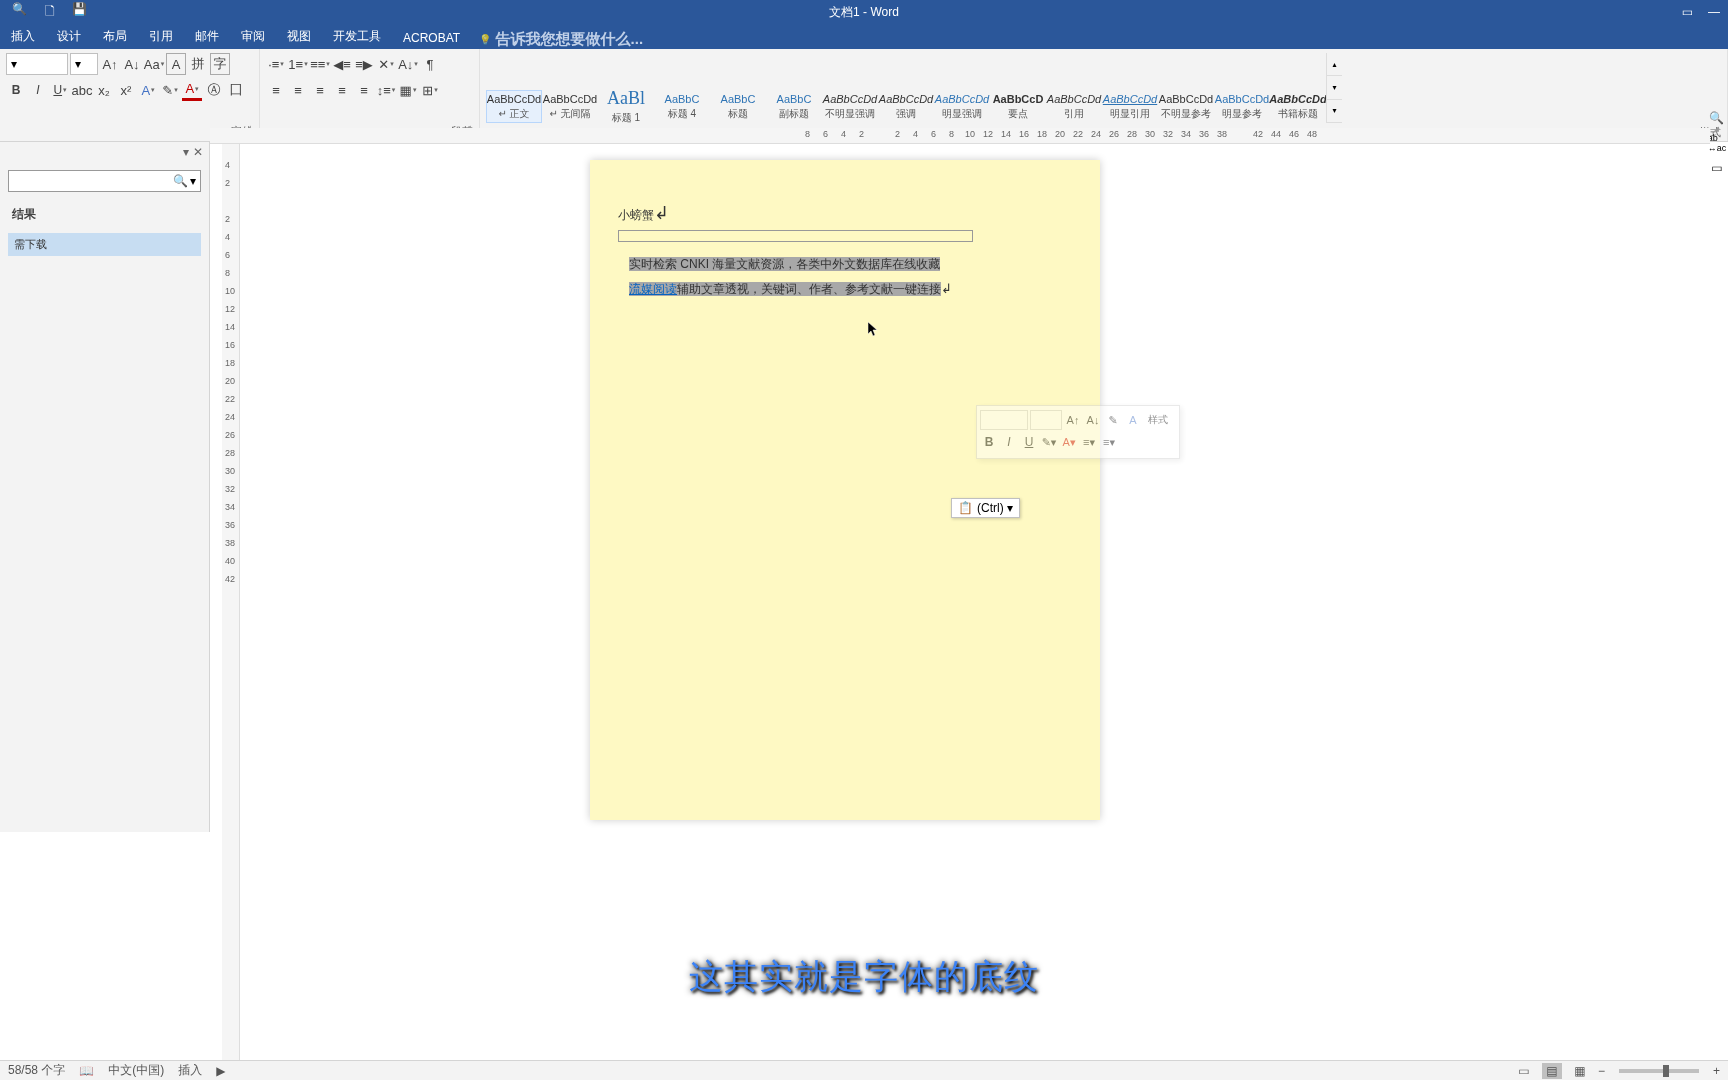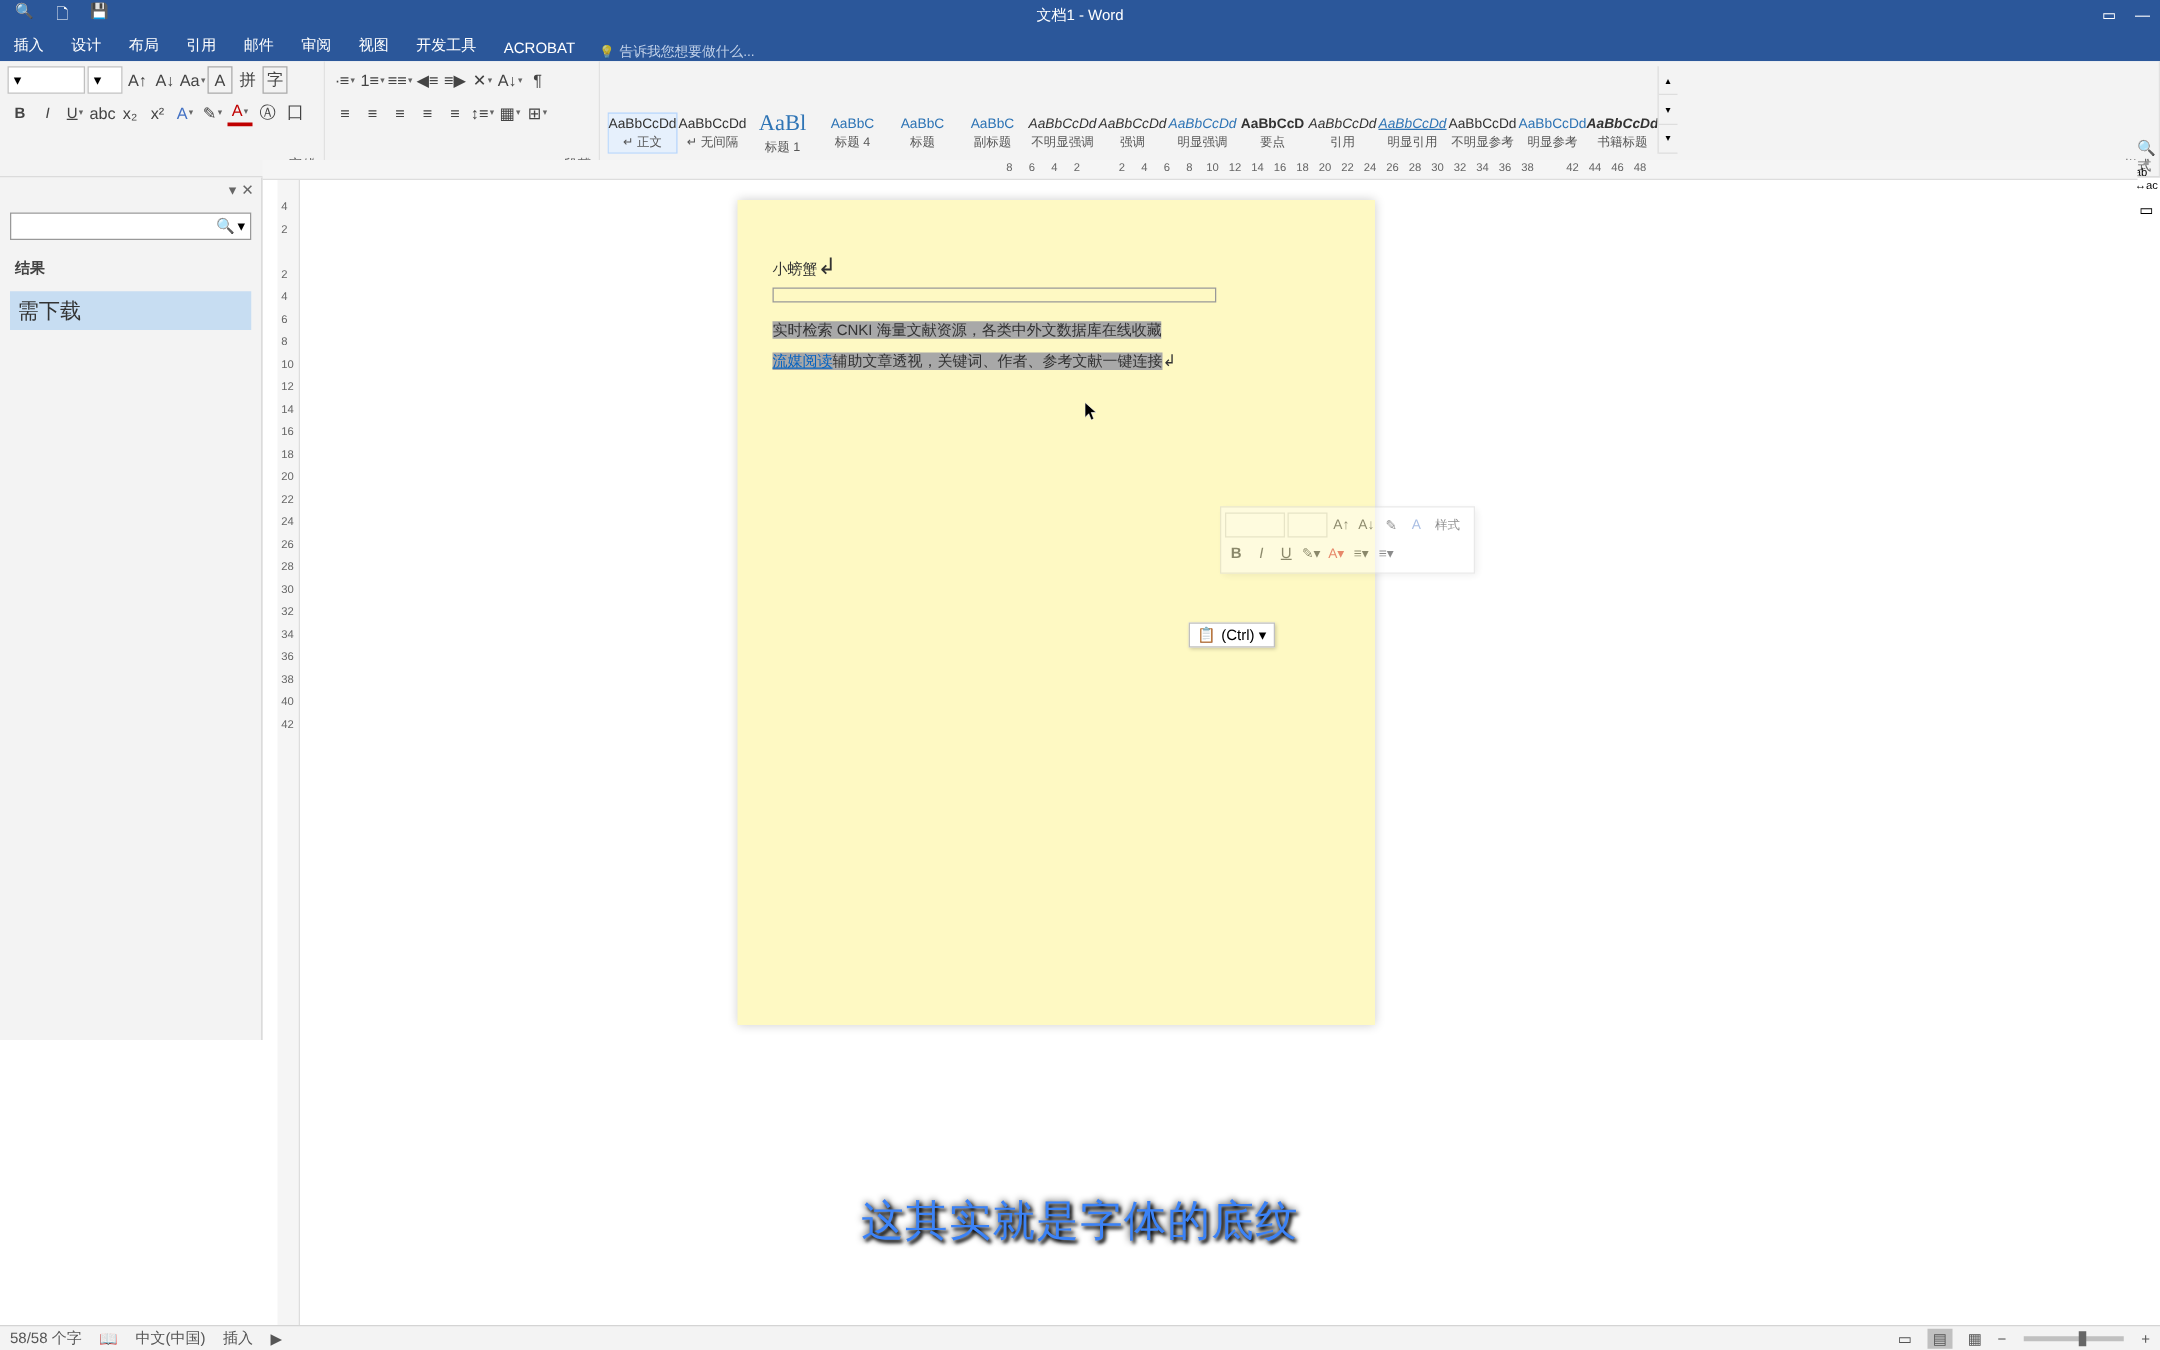--- a/index.html
+++ b/index.html
@@ -4,21 +4,21 @@
 <style>
 *{margin:0;padding:0;box-sizing:border-box;font-family:"Microsoft YaHei",Arial,sans-serif;font-size:12px;}
 body{background:#fff;overflow:hidden;width:1728px;height:1080px;position:relative;}
 .titlebar{height:24px;background:#2b579a;display:flex;align-items:center;color:#fff;position:relative;}
 .titlebar-left{display:flex;gap:18px;padding-left:12px;}
 .titlebar-icon{color:#fff;cursor:pointer;}
 .titlebar-center{position:absolute;left:50%;transform:translateX(-50%);color:#fff;font-size:12px;}
 .titlebar-right{position:absolute;right:8px;display:flex;gap:15px;}
 .ribbon-tabs{height:25px;background:#2b579a;display:flex;align-items:flex-end;padding-left:0;}
 .ribbon-tab{padding:4px 11px;color:#fff;font-size:12px;cursor:pointer;}
-.tell-me{margin-left:8px;color:#c0d0e8;font-size:11px;display:flex;align-items:center;gap:4px;}
+.tell-me{margin-left:8px;color:#c0d0e8;font-size:15px;display:flex;align-items:center;gap:4px;font-weight:bold;}
 .tell-me::before{content:"💡";font-size:10px;opacity:0.7;}
 .ribbon{height:93px;background:#f3f3f3;border-bottom:1px solid #d4d4d4;display:flex;position:relative;}
 .ribbon-group{border-right:1px solid #e1e1e1;padding:4px 6px 0;display:flex;flex-direction:column;justify-content:space-between;height:100%;}
 .ribbon-group-label{text-align:right;font-size:11px;color:#666;padding:2px 0;position:relative;}
 .ribbon-group-label::after{content:"◢";position:absolute;right:2px;font-size:7px;color:#999;}
 .ribbon-row{display:flex;align-items:center;gap:2px;}
 .font-combo{height:22px;border:1px solid #c0c0c0;background:#fff;display:flex;align-items:center;padding:0 4px;}
 .font-name{width:62px;}
 .font-size{width:28px;}
 .ribbon-btn{width:20px;height:22px;display:flex;align-items:center;justify-content:center;cursor:pointer;font-size:13px;color:#444;}
@@ -33,34 +33,34 @@
 .style-preview.bold{font-weight:bold;}
 .style-preview.underline{text-decoration:underline;}
 .style-label{font-size:10px;color:#555;margin-top:2px;}
 .styles-scroll{width:16px;display:flex;flex-direction:column;border-left:1px solid #ddd;}
 .styles-scroll-btn{flex:1;display:flex;align-items:center;justify-content:center;font-size:8px;border-bottom:1px solid #ddd;cursor:pointer;}
 .nav-pane{position:absolute;left:0;top:142px;width:210px;height:690px;background:#f3f3f3;border-right:1px solid #d4d4d4;}
 .nav-close{position:absolute;right:6px;top:3px;display:flex;gap:4px;font-size:10px;color:#666;}
 .nav-search{margin:28px 8px 8px;height:22px;border:1px solid #999;background:#fff;display:flex;align-items:center;padding:0 6px;position:relative;}
 .nav-search-icon{position:absolute;right:4px;display:flex;gap:2px;font-size:11px;}
 .nav-results{padding:6px 12px;font-size:12px;font-weight:bold;color:#444;}
-.nav-result-item{margin:4px 8px;padding:4px 6px;background:#c7ddf2;font-size:17px;color:#333;}
+.nav-result-item{margin:4px 8px;padding:4px 6px;background:#c7ddf2;font-size:11px;color:#333;}
 .hruler{position:absolute;left:210px;top:128px;right:18px;height:16px;background:#f5f5f5;border-bottom:1px solid #ddd;}
 .hruler-inner{position:absolute;left:380px;width:720px;height:100%;}
 .ruler-n{position:absolute;font-size:9px;color:#666;top:1px;}
 .vruler{position:absolute;left:222px;top:144px;width:18px;bottom:20px;background:#f5f5f5;border-right:1px solid #ddd;}
 .vruler-n{position:absolute;font-size:9px;color:#666;left:3px;}
 .tab-sel{position:absolute;left:222px;top:128px;width:18px;height:16px;border:1px solid #aaa;background:#fff;display:flex;align-items:center;justify-content:center;font-size:10px;}
 .page{position:absolute;left:590px;top:160px;width:510px;height:660px;background:#fef9c3;box-shadow:0 0 8px rgba(0,0,0,0.2);}
 .page-content{padding:42px 28px;}
 .doc-title{font-size:18px;color:#333;margin-bottom:6px;}
 .doc-box{border:1px solid #999;width:355px;height:12px;margin-bottom:10px;}
 .sel-text{background:#a8a8a8;display:inline;}
 .doc-heading{font-size:24px;color:#333;padding:2px 0;margin-bottom:14px;display:inline-block;}
-.doc-body{font-size:13px;line-height:1.9;color:#333;}
+.doc-body{font-size:13px;line-height:1.9;color:#333;margin-left:11px;}
 .doc-link{color:#0563c1;text-decoration:underline;}
 .paste-opt{position:absolute;right:80px;top:338px;background:#fff;border:1px solid #c0c0c0;padding:2px 6px;font-size:11px;display:flex;align-items:center;gap:4px;box-shadow:1px 1px 3px rgba(0,0,0,0.2);}
 .mini-toolbar{position:absolute;right:-80px;top:245px;width:204px;height:54px;background:#fff;border:1px solid #d0d0d0;box-shadow:2px 2px 6px rgba(0,0,0,0.15);opacity:0.45;padding:3px;}
 .mini-row{display:flex;align-items:center;gap:2px;height:22px;}
 .mini-combo{border:1px solid #ccc;height:20px;background:#fff;}
 .mini-btn{width:18px;height:20px;display:flex;align-items:center;justify-content:center;font-size:11px;}
 .caption{position:absolute;left:50%;bottom:80px;transform:translateX(-50%);font-size:34px;color:#3b82f6;text-shadow:0 0 6px #000,2px 2px 3px #000;font-weight:500;letter-spacing:1px;}
 .statusbar{position:absolute;bottom:0;left:0;right:0;height:20px;background:#f3f3f3;border-top:1px solid #d4d4d4;display:flex;align-items:center;padding:0 8px;font-size:11px;color:#555;gap:14px;}
 .statusbar-right{position:absolute;right:8px;display:flex;align-items:center;gap:8px;}
 .view-btn{width:20px;height:16px;display:flex;align-items:center;justify-content:center;cursor:pointer;}

